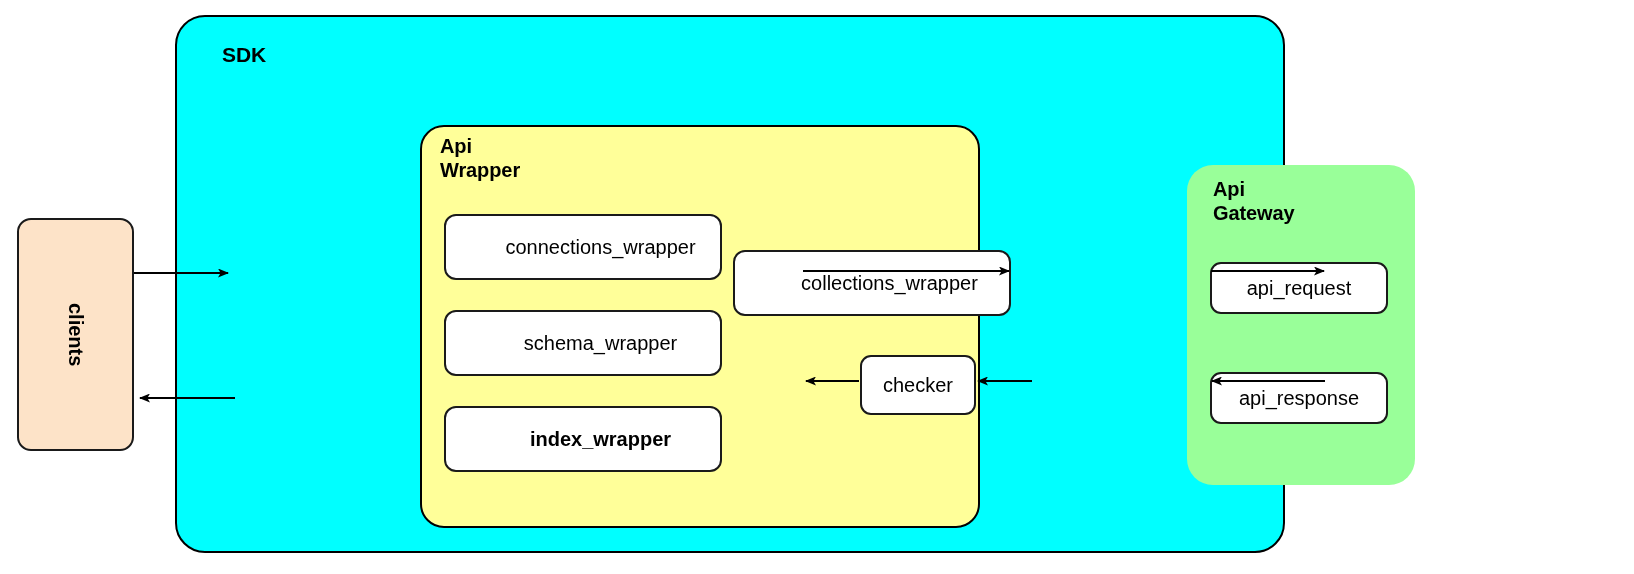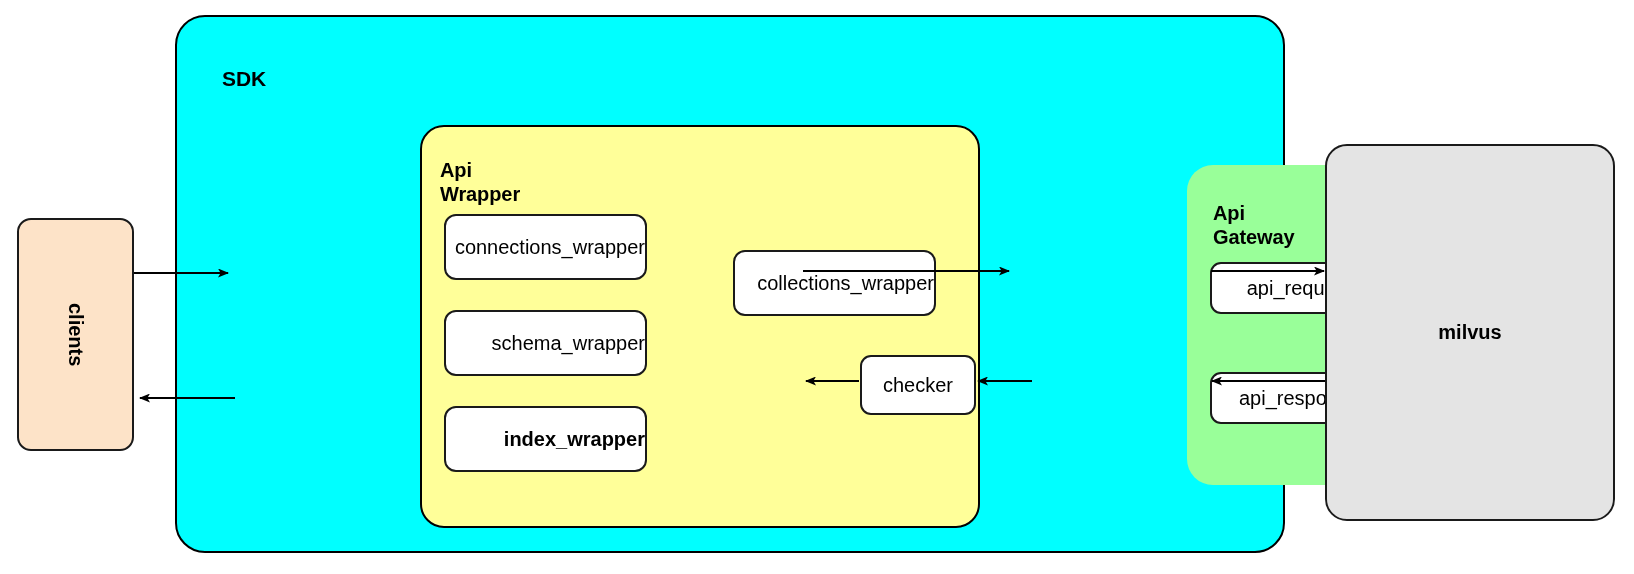--- a/index.html
+++ b/index.html
@@ -34,21 +34,20 @@
     position: absolute;
     box-sizing: border-box;
   }
   .container-label {
     position: absolute;
     font-weight: bold;
     color: #000000;
     white-space: pre-line;
     line-height: 1.18;
     letter-spacing: -0.1px;
-    margin-top: 24px;
   }
 
   
   #clients-box {
     left: 17px;
     top: 218px;
     width: 117px;
     height: 233px;
     background: #fde3c8;
     border: 2px solid #1a1a1a;
@@ -97,24 +96,24 @@
 
   
   .wrapper-item {
     position: absolute;
     box-sizing: border-box;
     background: #ffffff;
     border: 2px solid #1a1a1a;
     border-radius: 12px;
     display: flex;
     align-items: center;
-    justify-content: flex-end;
-    font-size: 20px;
-    color: #000000;
-    width: 203px;
+    justify-content: center;
+    font-size: 20px;
+    color: #000000;
+    width: 278px;
     height: 66px;
     padding-left: 35px;
   }
   .wrapper-col-left  { left: 22px; }
   .wrapper-col-right { left: 311px; margin-top: 36px; }
   .wrapper-row-1 { top: 87px; }
   .wrapper-row-2 { top: 183px; }
   .wrapper-row-3 { top: 279px; font-weight: bold; }
 
   
@@ -227,23 +226,20 @@
         <span>api_response</span>
       </div>
     </div>
 
   </div>
 
   <div class="box" id="checker-box">
     <span>checker</span>
   </div>
 
-  <div class="box" id="milvus-box">
-    <span>milvus</span>
-  </div>
 
   <svg id="arrow-layer" viewBox="0 0 1634 574" width="1634" height="574">
     <defs>
       <marker id="arrowhead-right" markerWidth="11" markerHeight="9" refX="10" refY="4.5" orient="auto" markerUnits="userSpaceOnUse">
         <path d="M0,0 L11,4.5 L0,9 L2.6,4.5 Z" fill="#000000"></path>
       </marker>
       <marker id="arrowhead-left" markerWidth="11" markerHeight="9" refX="10" refY="4.5" orient="auto" markerUnits="userSpaceOnUse">
         <path d="M0,0 L11,4.5 L0,9 L2.6,4.5 Z" fill="#000000"></path>
       </marker>
     </defs>

